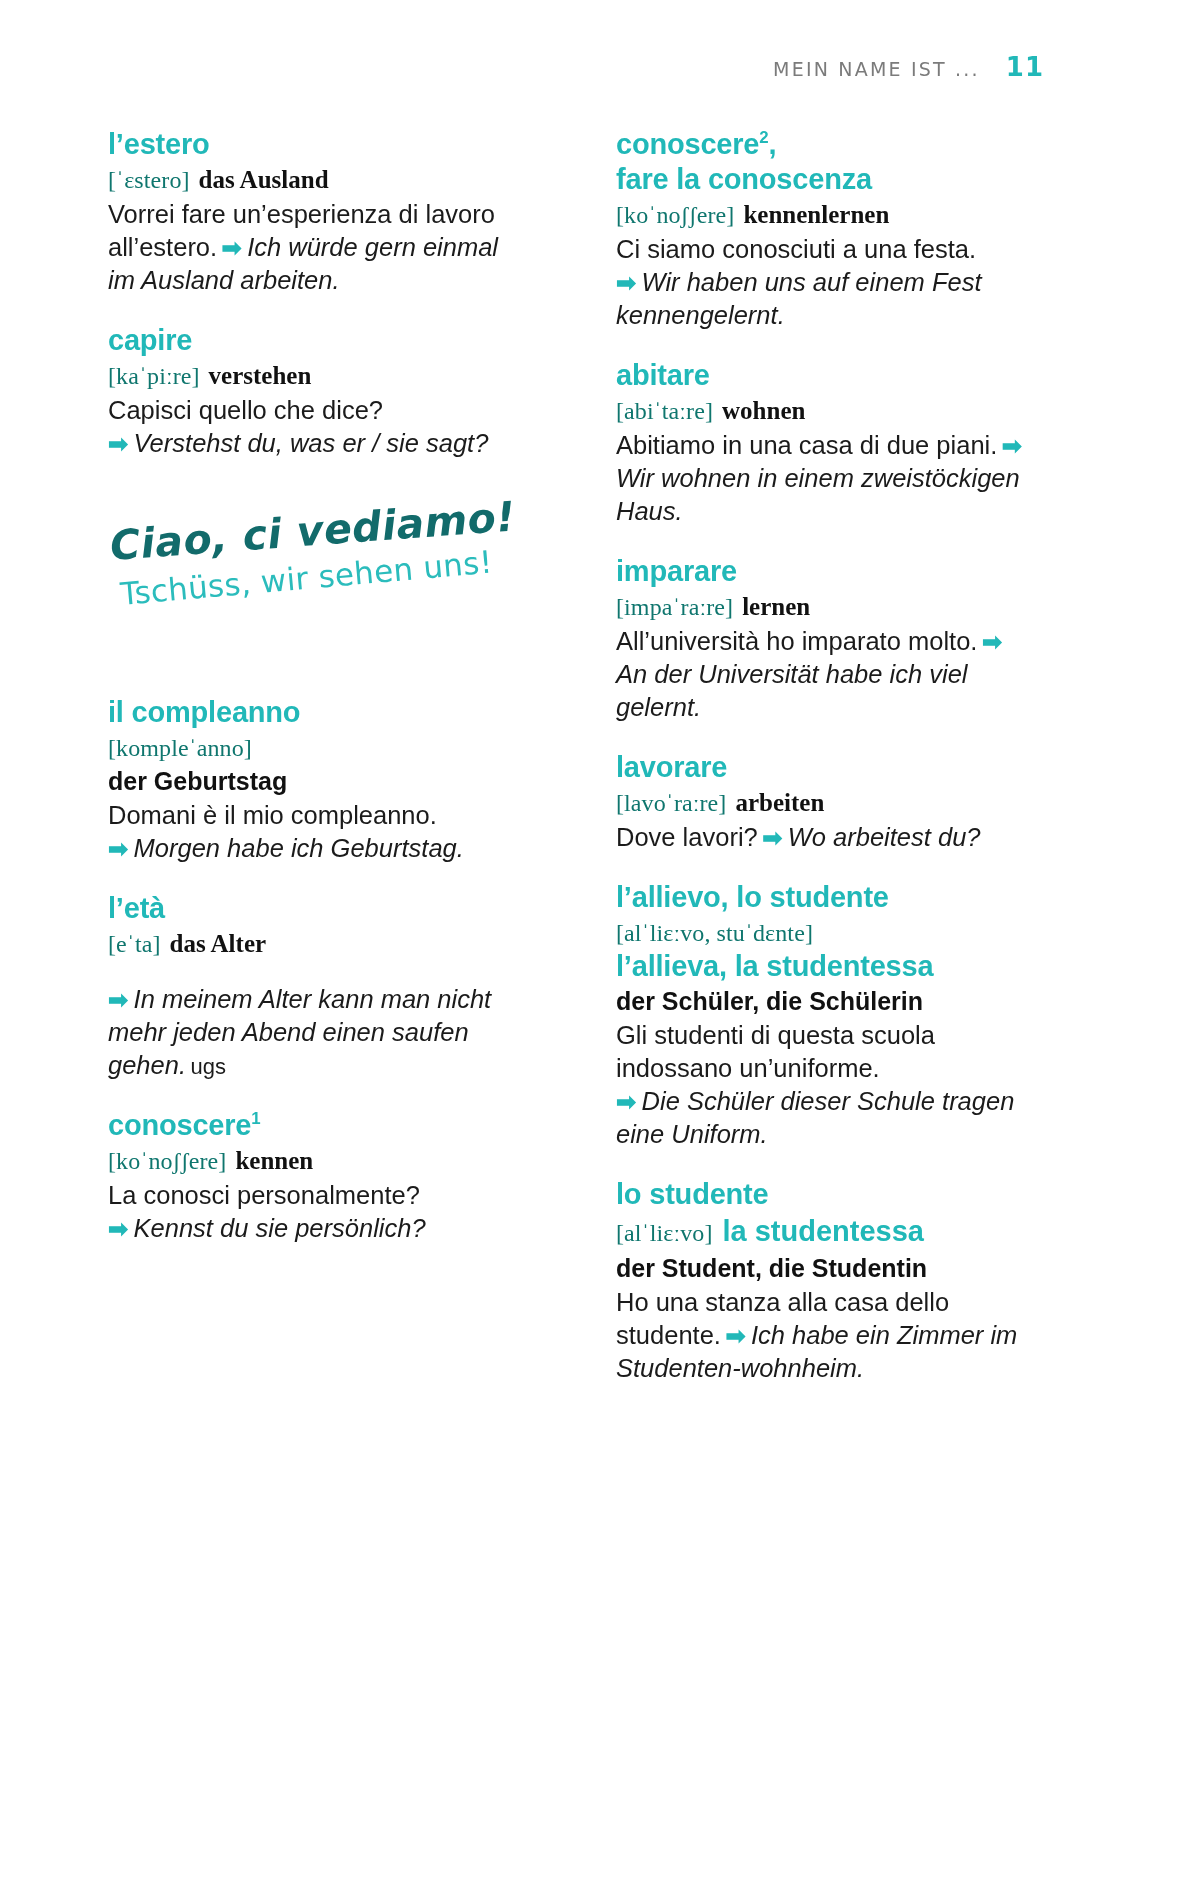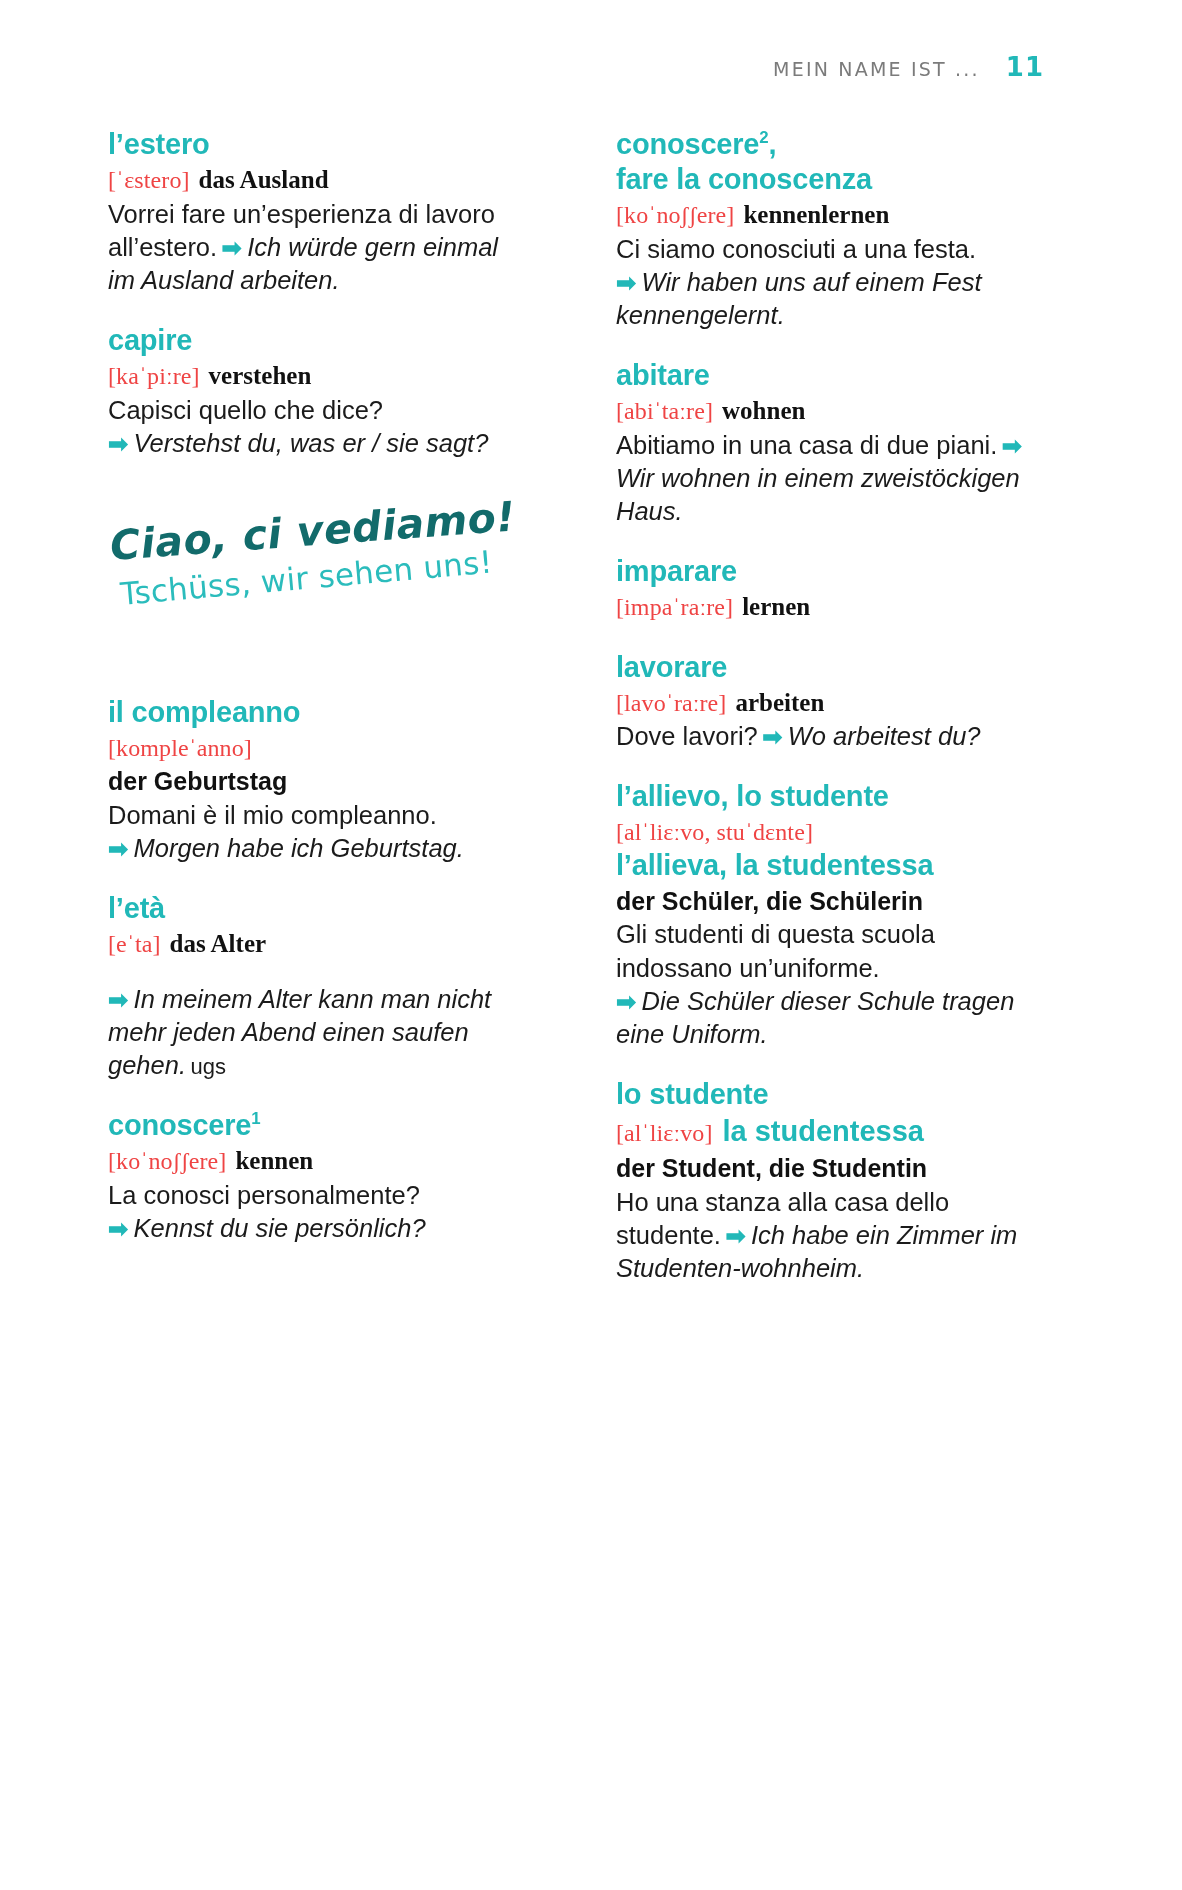--- a/index.html
+++ b/index.html
@@ -78,21 +78,21 @@
   }
 
   .line {
     font-size: 25.5px;
     line-height: 1.33;
     color: #1b1b1b;
   }
   .ipa {
     font-family: "Liberation Serif", serif;
     font-size: 24px;
-    color: #ef4444;
+    color: #0f766e;
     letter-spacing: 0.1px;
     margin-top: 28px;
   }
   .de {
     font-weight: 700;
     color: #111111;
     font-size: 25px;
   }
   .ipaline {
     margin-bottom: 1px;
@@ -277,20 +277,25 @@
           <span class="arrow">➡</span>
           <span class="trans">Wir wohnen in einem zweistöckigen Haus.</span>
         </div>
       </div>
 
       <div class="entry">
         <div class="headword">imparare</div>
         <div class="ipaline line">
           <span class="ipa">[impaˈraːre]</span><span class="de">lernen</span>
         </div>
+        <div class="blockrow">
+          <span class="it">All’università ho imparato molto.</span>
+          <span class="arrow">➡</span>
+          <span class="trans">An der Universität habe ich viel gelernt.</span>
+        </div>
       </div>
 
       <div class="entry">
         <div class="headword">lavorare</div>
         <div class="ipaline line">
           <span class="ipa">[lavoˈraːre]</span><span class="de">arbeiten</span>
         </div>
         <div class="blockrow">
           <span class="it">Dove lavori?</span>
           <span class="arrow">➡</span>

